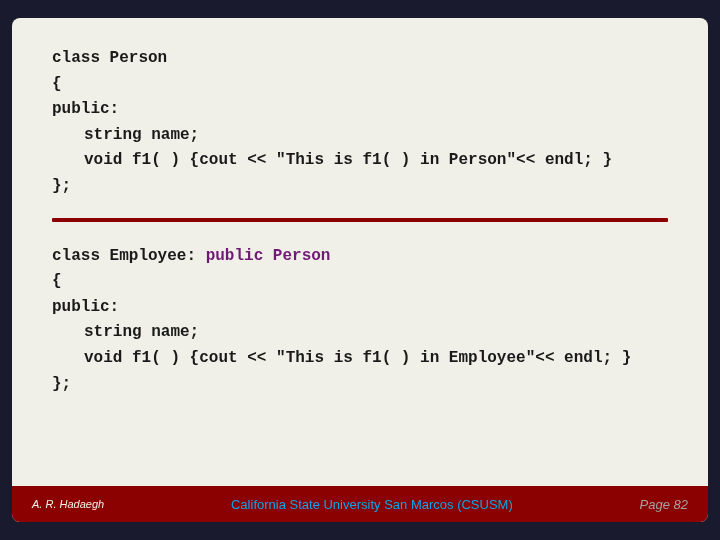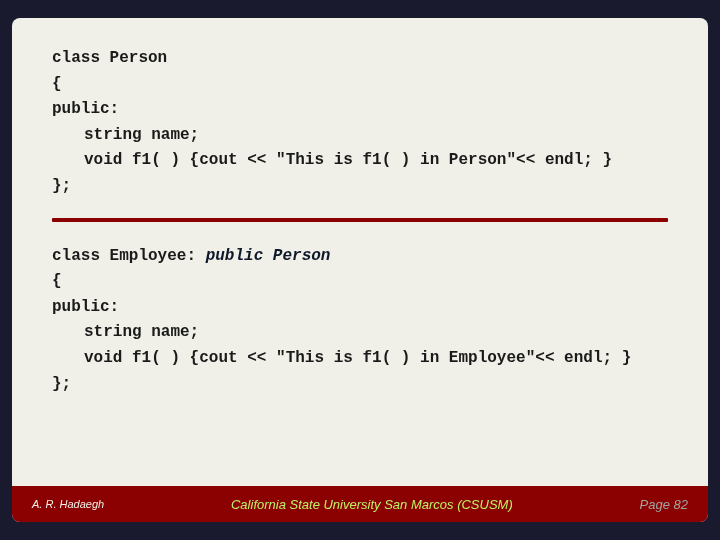--- a/index.html
+++ b/index.html
@@ -46,22 +46,21 @@
       white-space: pre;
     }
 
     .code-indent {
       display: block;
       white-space: pre;
       padding-left: 32px;
     }
 
     .highlight-blue {
-      color: #0f172a;
-      font-style: italic;
+      color: #701a75;
     }
 
     .divider {
       height: 4px;
       background: #8b0000;
       margin: 18px 0 22px 0;
       border-radius: 1px;
     }
 
     .footer {
@@ -73,23 +72,22 @@
       height: 36px;
     }
 
     .footer-left {
       color: #f0f0e8;
       font-size: 11px;
       font-style: italic;
     }
 
     .footer-center {
-      color: #bef264;
+      color: #0ea5e9;
       font-size: 13px;
-      font-style: italic;
     }
 
     .footer-right {
       color: #a3a3a3;
       font-size: 13px;
       font-style: italic;
     }
   </style>
 </head>
 <body>

